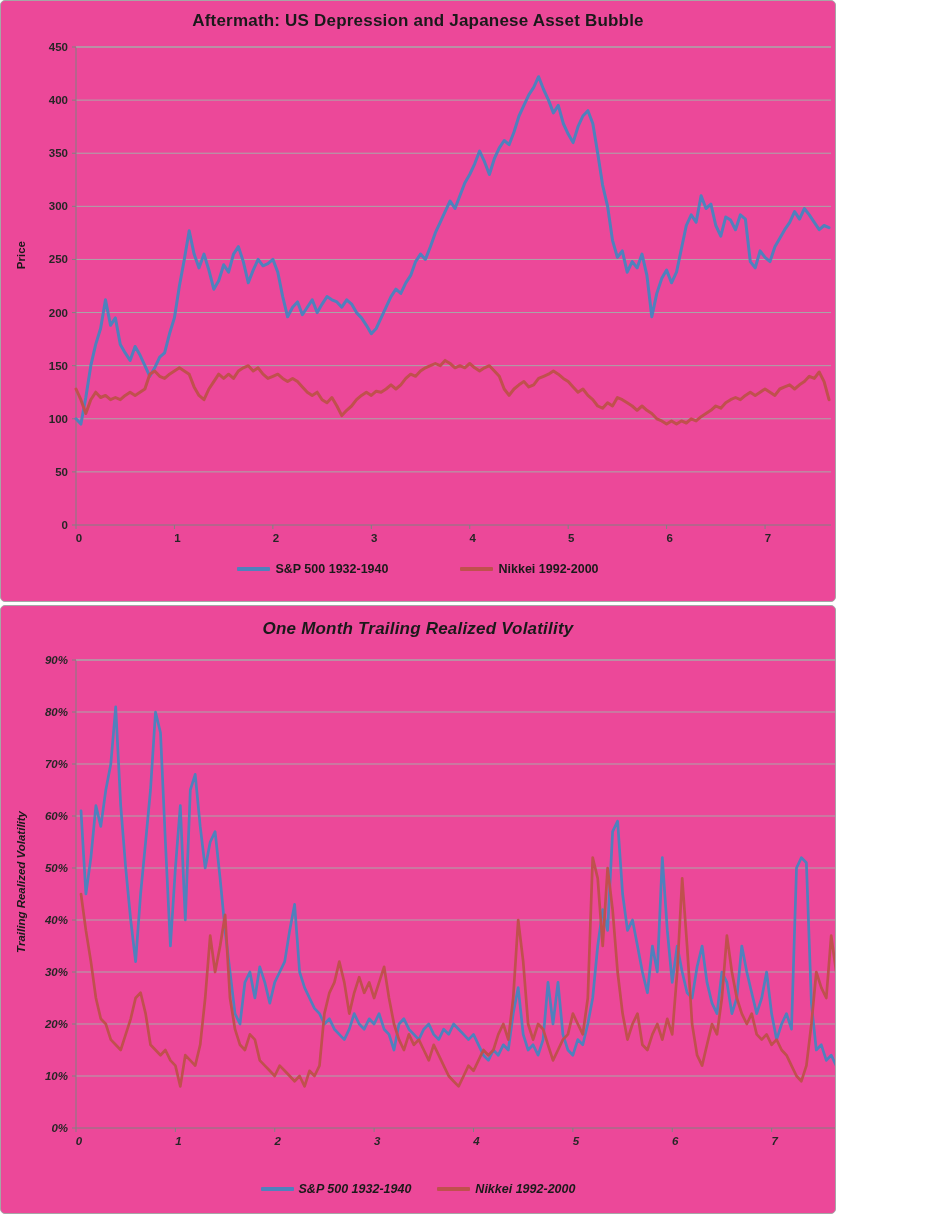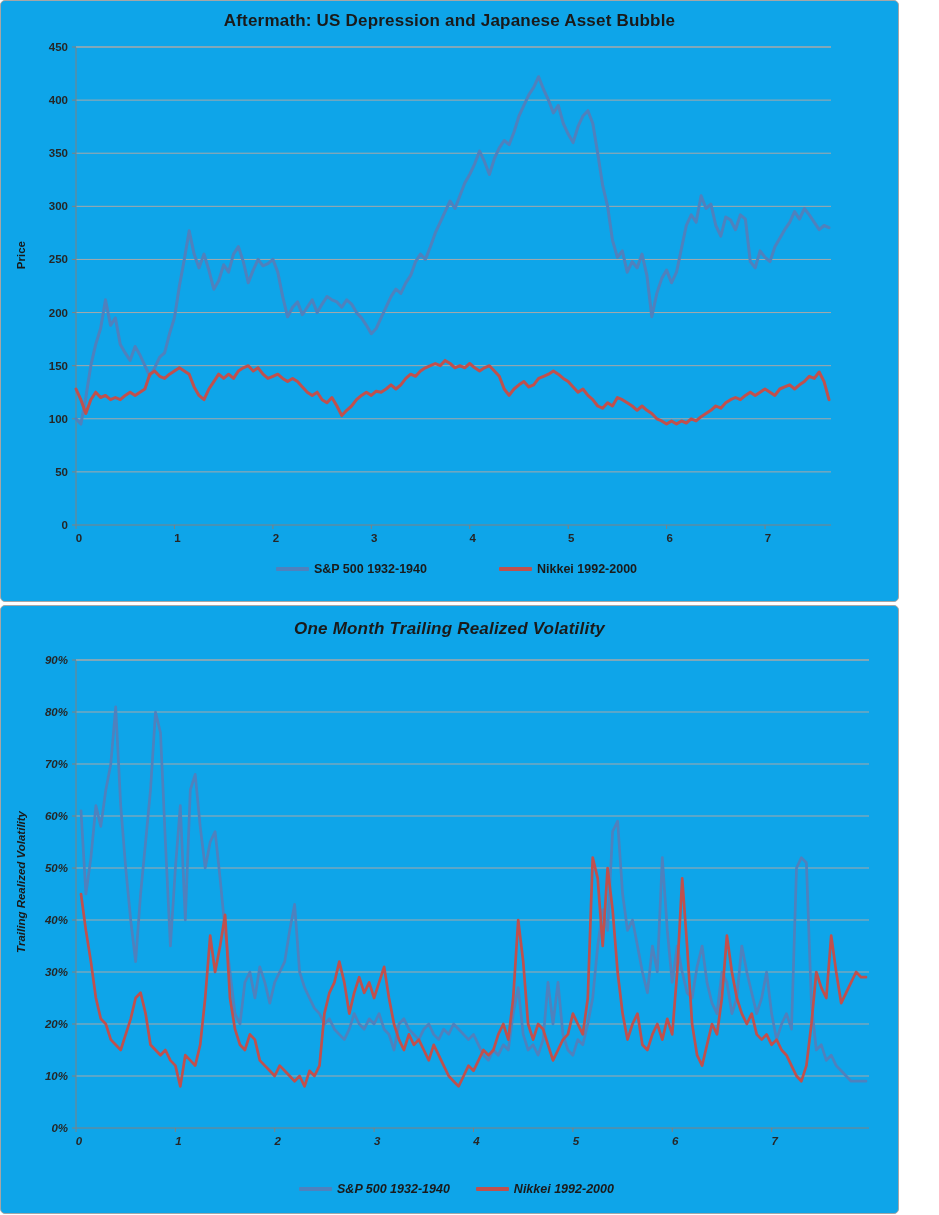--- a/index.html
+++ b/index.html
@@ -1,27 +1,27 @@
 <!DOCTYPE html>
 <html><head>
 <meta charset="utf-8">
 <style>
   html,body{margin:0;padding:0;background:#fff;}
   body{width:939px;height:1215px;font-family:"Liberation Sans",sans-serif;}
-  .panel{position:relative;width:899px;background:#0ea5e9;border:1px solid #a6a6a6;border-radius:5px;box-sizing:border-box;overflow:hidden;}
+  .panel{position:relative;width:836px;background:#ec4899;border:1px solid #a6a6a6;border-radius:5px;box-sizing:border-box;overflow:hidden;}
   #panel-top{height:602px;margin:0 0 3px 0;}
   #panel-bottom{height:609px;font-style:italic;}
   .chart-title{position:absolute;left:0;width:100%;text-align:center;font-weight:bold;font-size:17px;color:#1a1a1a;letter-spacing:.2px;}
   #panel-top .chart-title{top:10px;}
   #panel-bottom .chart-title{top:13px;}
   .ylabel{position:absolute;font-weight:bold;font-size:11.5px;color:#1a1a1a;writing-mode:vertical-rl;transform:rotate(180deg);white-space:nowrap;}
   #panel-top .ylabel{left:14px;top:240px;}
   #panel-bottom .ylabel{left:14px;top:205px;}
   .plot-svg{position:absolute;left:0;top:0;}
-  .legend{position:absolute;left:7px;width:100%;display:flex;justify-content:center;align-items:center;}
+  .legend{position:absolute;left:0;width:100%;display:flex;justify-content:center;align-items:center;}
   #panel-top .legend{top:561px;gap:72px;}
   #panel-bottom .legend{top:576px;gap:26px;}
   .legend-item{display:flex;align-items:center;gap:5px;}
   .swatch{display:inline-block;width:33px;height:4px;border-radius:1px;}
   .legend-label{font-weight:bold;font-size:12.5px;color:#1a1a1a;}
   text{font-family:"Liberation Sans",sans-serif;font-weight:bold;fill:#262626;}
 </style>
 </head>
 <body>
 

